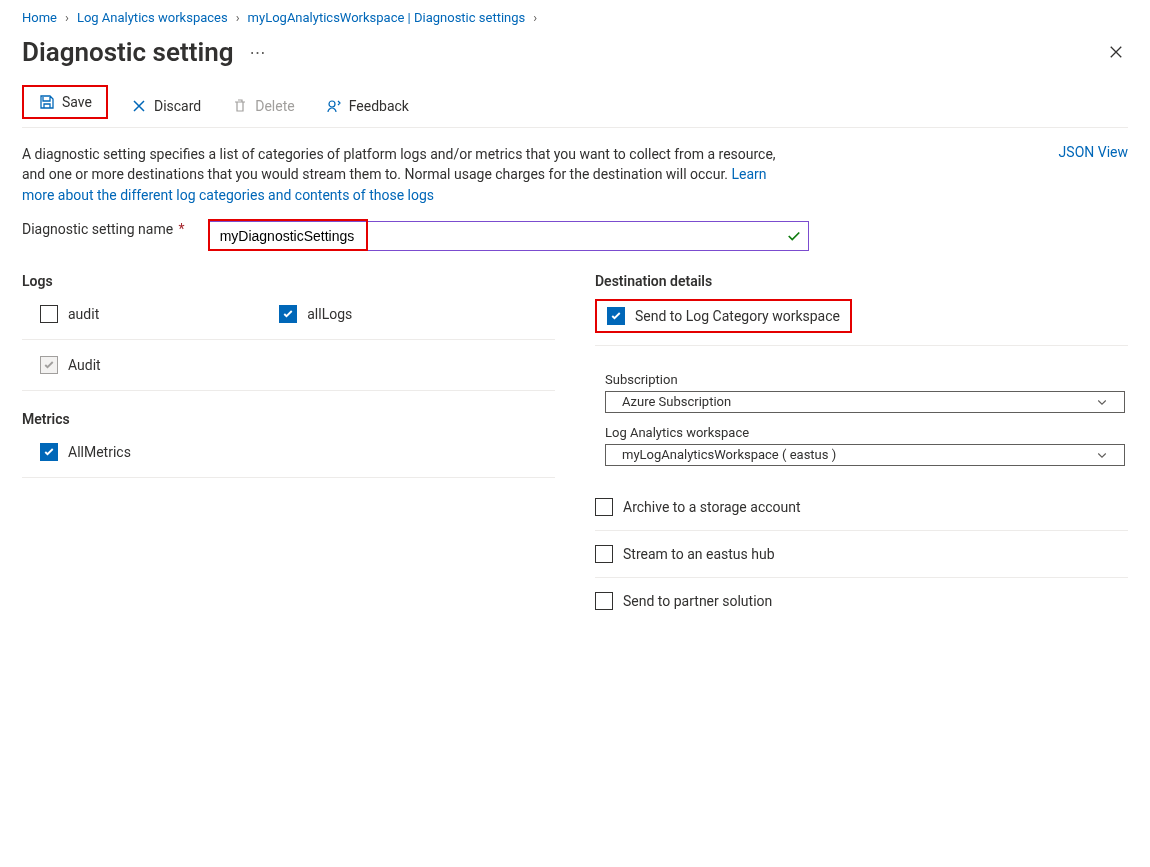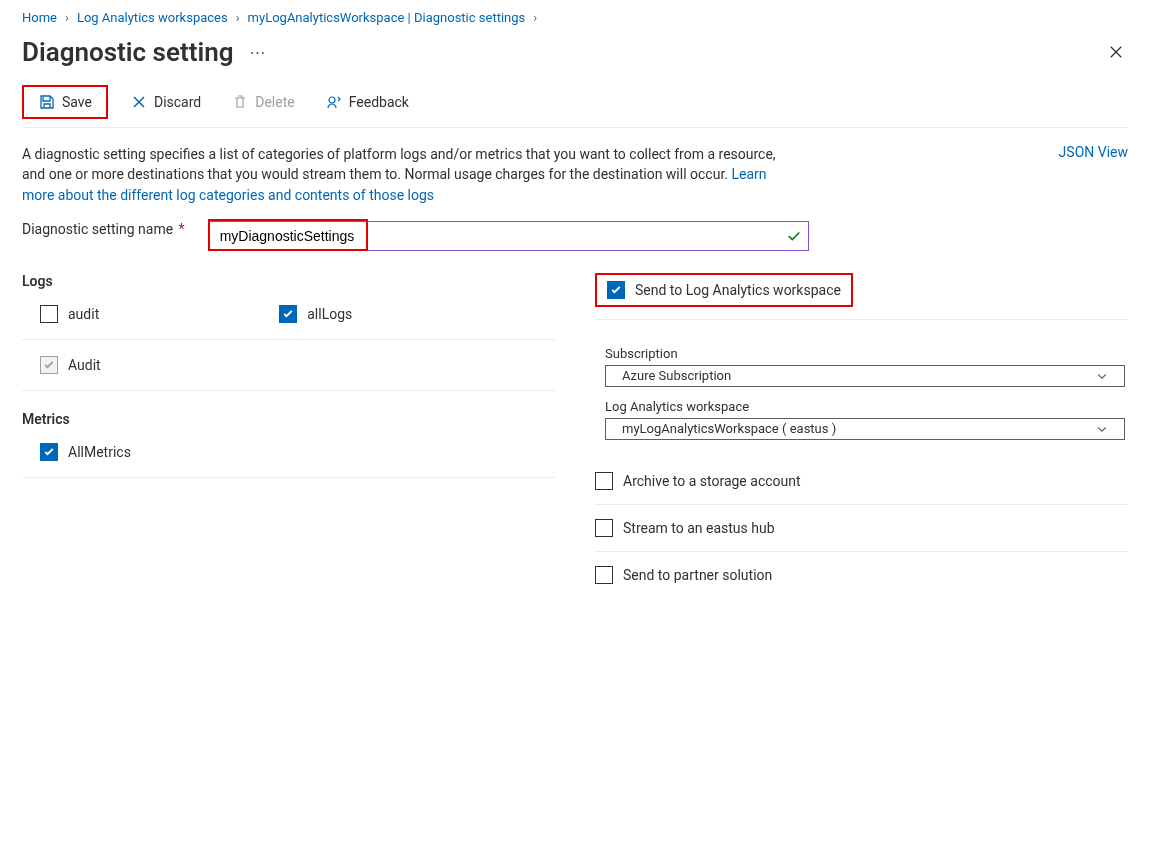--- a/index.html
+++ b/index.html
@@ -12,21 +12,21 @@
   }
   .page { padding: 0 22px 22px 22px; width: 1150px; }
   .breadcrumb { display: flex; align-items: center; gap: 8px; padding: 10px 0 6px 0; font-size: 13px; }
   .breadcrumb a { color: #0067b8; text-decoration: none; cursor: pointer; }
   .breadcrumb .sep { color: #605e5c; }
   .title-row { display: flex; align-items: center; justify-content: space-between; padding: 6px 0 18px 0; }
   .title { font-size: 26px; font-weight: 600; }
   .more-dots { color: #605e5c; font-size: 16px; padding: 0 6px; cursor: pointer; }
   .close-x { width: 24px; height: 24px; display: flex; align-items: center; justify-content: center; cursor: pointer; color: #323130; }
   .close-x svg { width: 14px; height: 14px; }
-  .toolbar { display: flex; align-items: center; gap: 14px; border-bottom: 1px solid #edebe9; padding-bottom: 8px; margin-bottom: 16px; }
+  .toolbar { display: flex; align-items: flex-end; gap: 14px; border-bottom: 1px solid #edebe9; padding-bottom: 8px; margin-bottom: 16px; }
   .tbtn { display: flex; align-items: center; gap: 6px; padding: 4px 8px; cursor: pointer; font-size: 14px; }
   .tbtn.disabled { color: #a19f9d; cursor: default; }
   .tbtn .ic { width: 18px; height: 18px; display: flex; align-items: center; justify-content: center; }
   .tbtn .ic svg { width: 16px; height: 16px; }
   .save-box { border: 2px solid #e40000; padding: 2px 6px; }
   .desc-row { display: flex; justify-content: space-between; align-items: flex-start; gap: 40px; }
   .desc { max-width: 780px; line-height: 1.45; }
   .link { color: #0067b8; text-decoration: none; cursor: pointer; }
   .json-view { color: #0067b8; white-space: nowrap; cursor: pointer; }
   .form-row { display: flex; align-items: flex-start; gap: 24px; margin-top: 16px; }
@@ -208,29 +208,30 @@
                 <path d="M3 8l3 3 7-7" fill="none" stroke="currentColor" stroke-width="2.5"></path>
               </svg>
           </span>
           <span>AllMetrics</span>
         </div>
       </div>
       <hr class="divider-short">
     </div>
 
     <div class="col">
+      <div class="sect-head">Destination details</div>
 
       <div class="dest-check-highlight">
         <div class="check-row" style="padding:0">
           <span class="chk checked">
             <svg viewBox="0 0 16 16">
                 <path d="M3 8l3 3 7-7" fill="none" stroke="currentColor" stroke-width="2.5"></path>
               </svg>
           </span>
-          <span>Send to Log Analytics workspace</span>
+          <span>Send to Log Category workspace</span>
         </div>
       </div>
 
       <hr class="divider-short">
 
       <div class="dest-block">
         <div class="select-label">Subscription</div>
         <div class="select">
           <span>Azure Subscription</span>
           <svg class="chev" viewBox="0 0 16 16">

